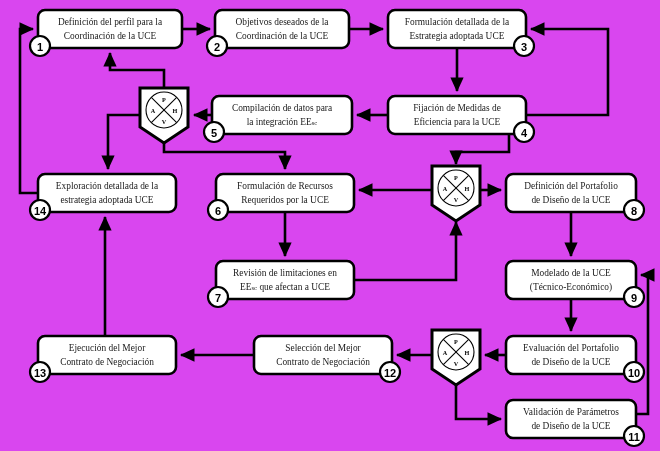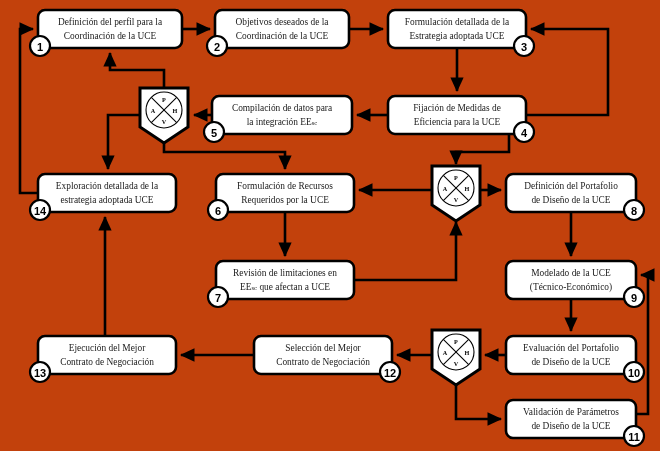--- a/index.html
+++ b/index.html
@@ -4,21 +4,21 @@
 <style>
   html, body {
     margin: 0;
     padding: 0;
     background: #ffffff;
   }
   #diagram-root {
     position: relative;
     width: 660px;
     height: 451px;
-    background: #c2410c;
+    background: #d946ef;
     font-family: "Liberation Serif", "DejaVu Serif", serif;
     overflow: hidden;
   }
   svg#flow-svg {
     position: absolute;
     top: 0;
     left: 0;
     width: 660px;
     height: 451px;
   }

